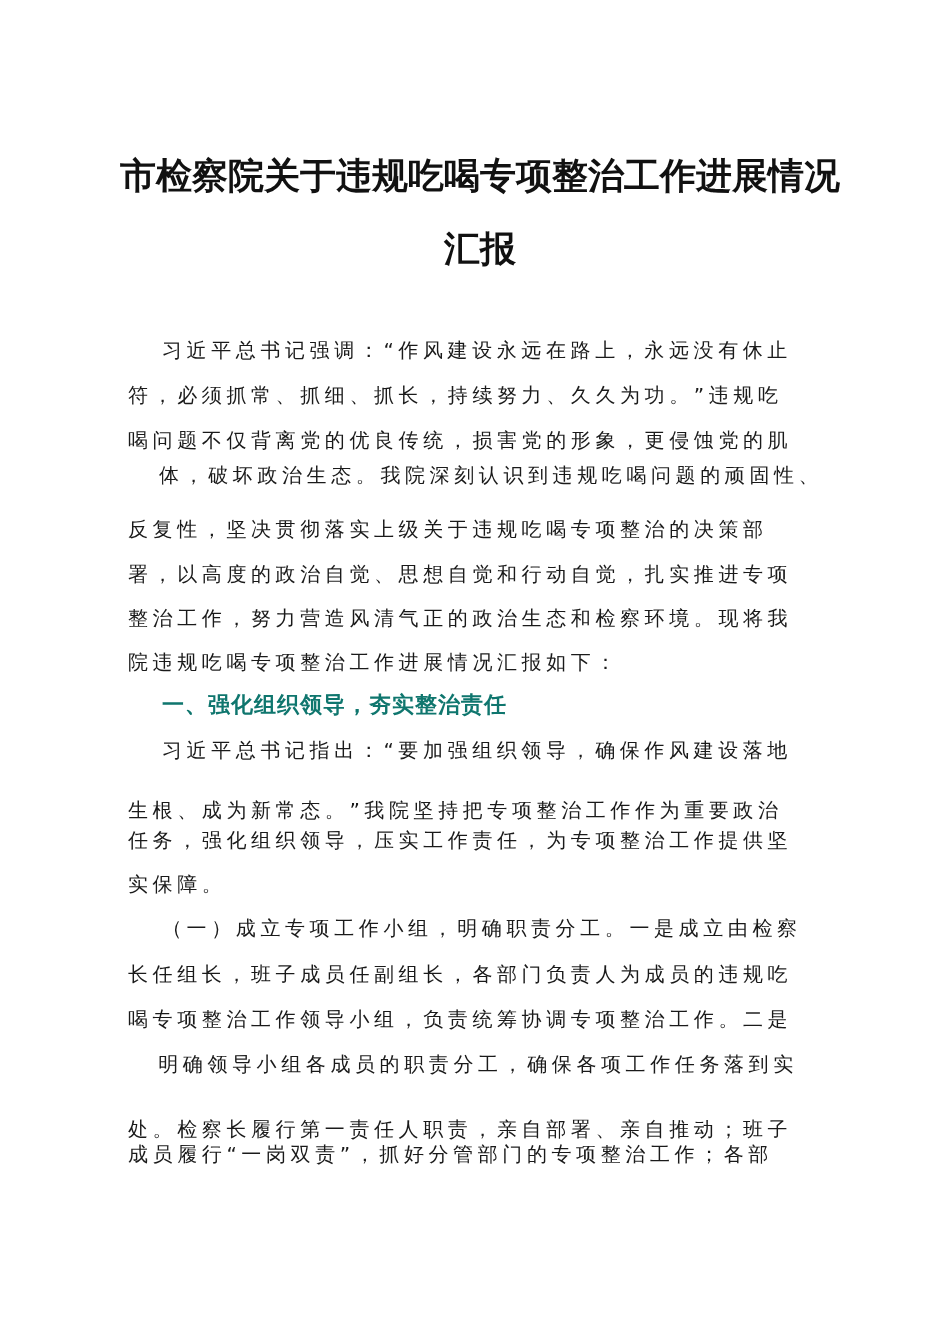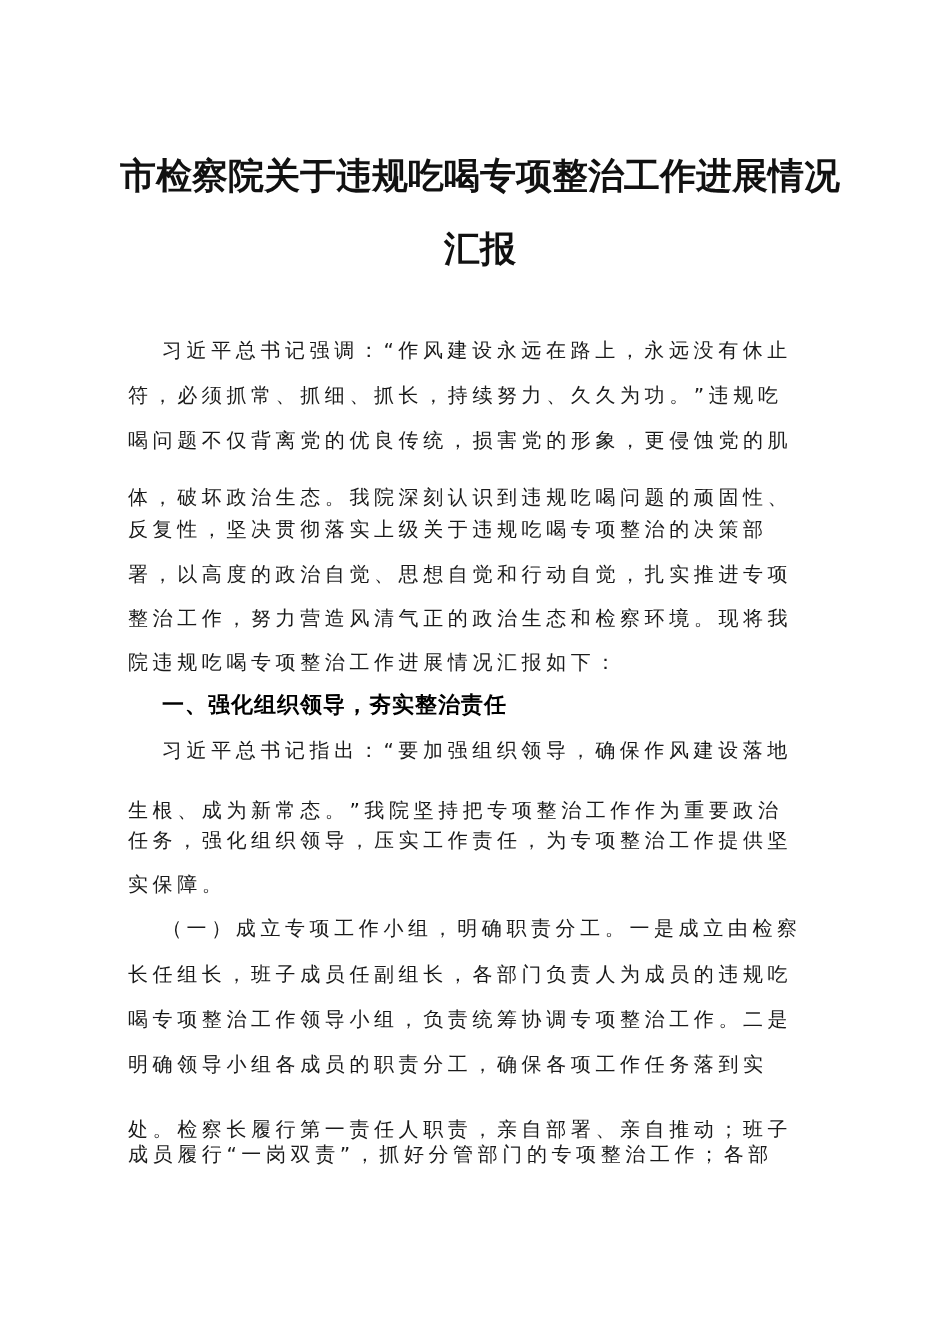--- a/index.html
+++ b/index.html
@@ -14,48 +14,48 @@
     .line {
       position: absolute; left: 128px; width: 700px;
       font-family: "DejaVu Sans", "Liberation Sans", sans-serif;
       font-size: 20px; color: #1a1a1a; white-space: nowrap;
       letter-spacing: 4.6px; line-height: 30px;
     }
     .indent { left: 162px; }
     .heading {
       position: absolute; left: 162px;
       font-family: "DejaVu Sans", "Liberation Sans", sans-serif;
-      font-weight: bold; font-size: 22px; color: #000000; white-space: nowrap;
+      font-weight: bold; font-size: 22px; color: #0f766e; white-space: nowrap;
       letter-spacing: 1px; line-height: 30px;
     }
   </style>
 </head>
 <body>
 
 <div class="page">
 
   <div class="title" style="top:152px;">市检察院关于违规吃喝专项整治工作进展情况</div>
   <div class="title" style="top:225px;">汇报</div>
 
   <div class="line indent" style="top:335px;">习近平总书记强调：“作风建设永远在路上，永远没有休止</div>
   <div class="line" style="top:380px;">符，必须抓常、抓细、抓长，持续努力、久久为功。”违规吃</div>
   <div class="line" style="top:425px;">喝问题不仅背离党的优良传统，损害党的形象，更侵蚀党的肌</div>
-  <div class="line" style="top:482px;">体，破坏政治生态。我院深刻认识到违规吃喝问题的顽固性、</div>
+  <div class="line" style="top:460px;margin-left:31px;">体，破坏政治生态。我院深刻认识到违规吃喝问题的顽固性、</div>
   <div class="line" style="top:514px;">反复性，坚决贯彻落实上级关于违规吃喝专项整治的决策部</div>
   <div class="line" style="top:559px;">署，以高度的政治自觉、思想自觉和行动自觉，扎实推进专项</div>
   <div class="line" style="top:603px;">整治工作，努力营造风清气正的政治生态和检察环境。现将我</div>
   <div class="line" style="top:647px;">院违规吃喝专项整治工作进展情况汇报如下：</div>
 
   <div class="heading" style="top:690px;">一、强化组织领导，夯实整治责任</div>
 
   <div class="line indent" style="top:735px;">习近平总书记指出：“要加强组织领导，确保作风建设落地</div>
   <div class="line" style="top:780px;margin-top:15px;">生根、成为新常态。”我院坚持把专项整治工作作为重要政治</div>
   <div class="line" style="top:825px;">任务，强化组织领导，压实工作责任，为专项整治工作提供坚</div>
   <div class="line" style="top:869px;">实保障。</div>
 
   <div class="line indent" style="top:913px;">（一）成立专项工作小组，明确职责分工。一是成立由检察</div>
   <div class="line" style="top:1004px;">喝专项整治工作领导小组，负责统筹协调专项整治工作。二是</div>
   <div class="line" style="top:959px;">长任组长，班子成员任副组长，各部门负责人为成员的违规吃</div>
-  <div class="line" style="top:1049px;">明确领导小组各成员的职责分工，确保各项工作任务落到实</div>
+  <div class="line" style="top:1049px;text-align:center;">明确领导小组各成员的职责分工，确保各项工作任务落到实</div>
   <div class="line" style="top:1094px;margin-top:20px;">处。检察长履行第一责任人职责，亲自部署、亲自推动；班子</div>
   <div class="line" style="top:1139px;">成员履行“一岗双责”，抓好分管部门的专项整治工作；各部</div>
 
 </div>
 
 </body></html>

